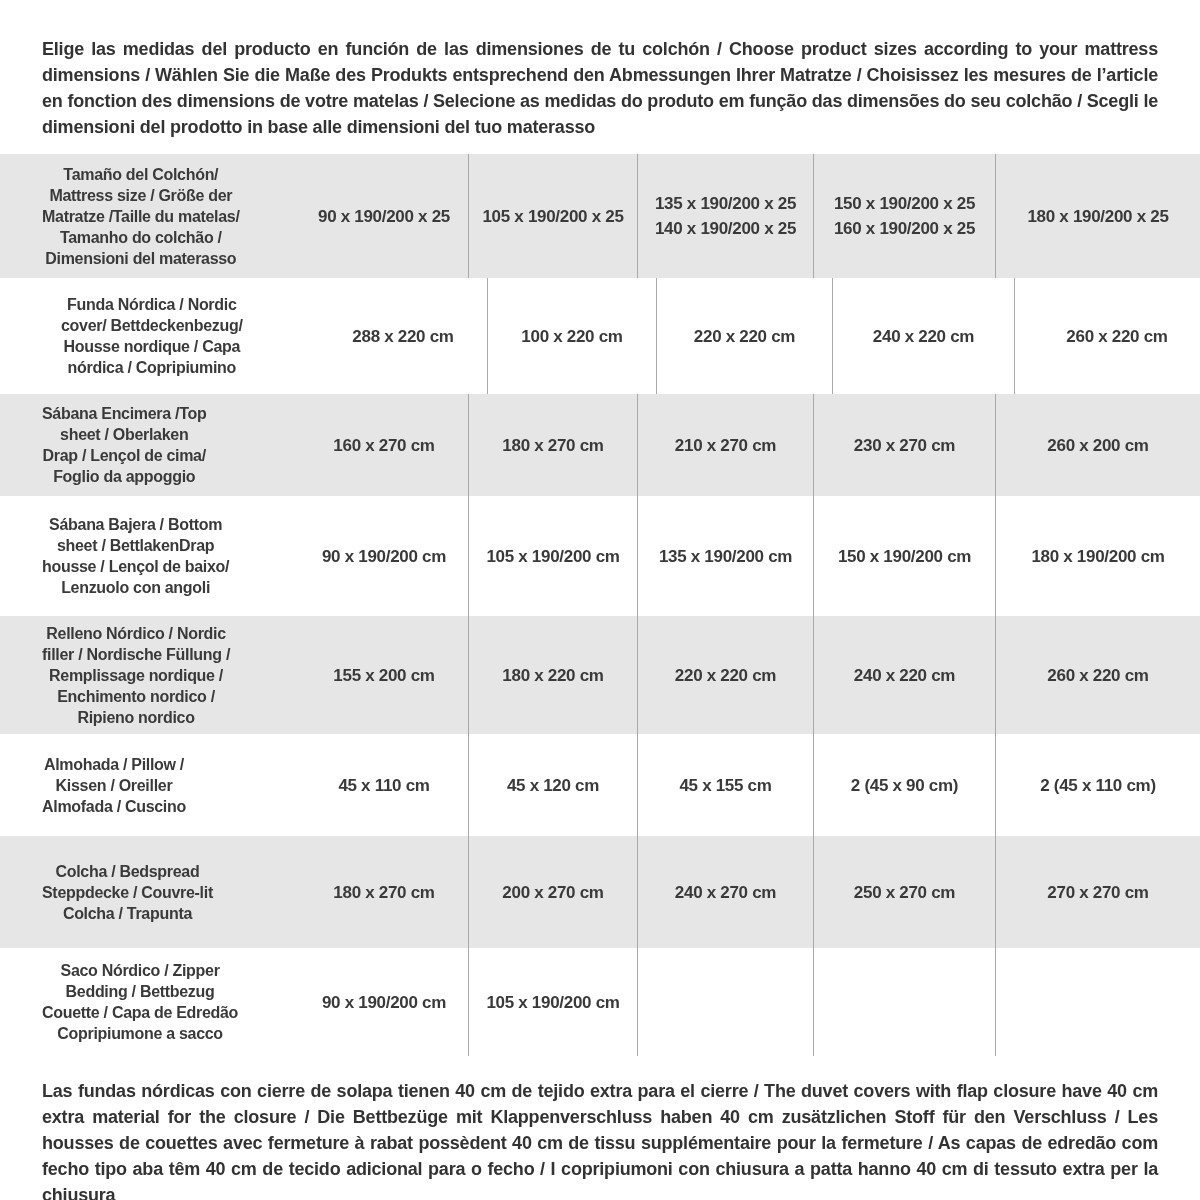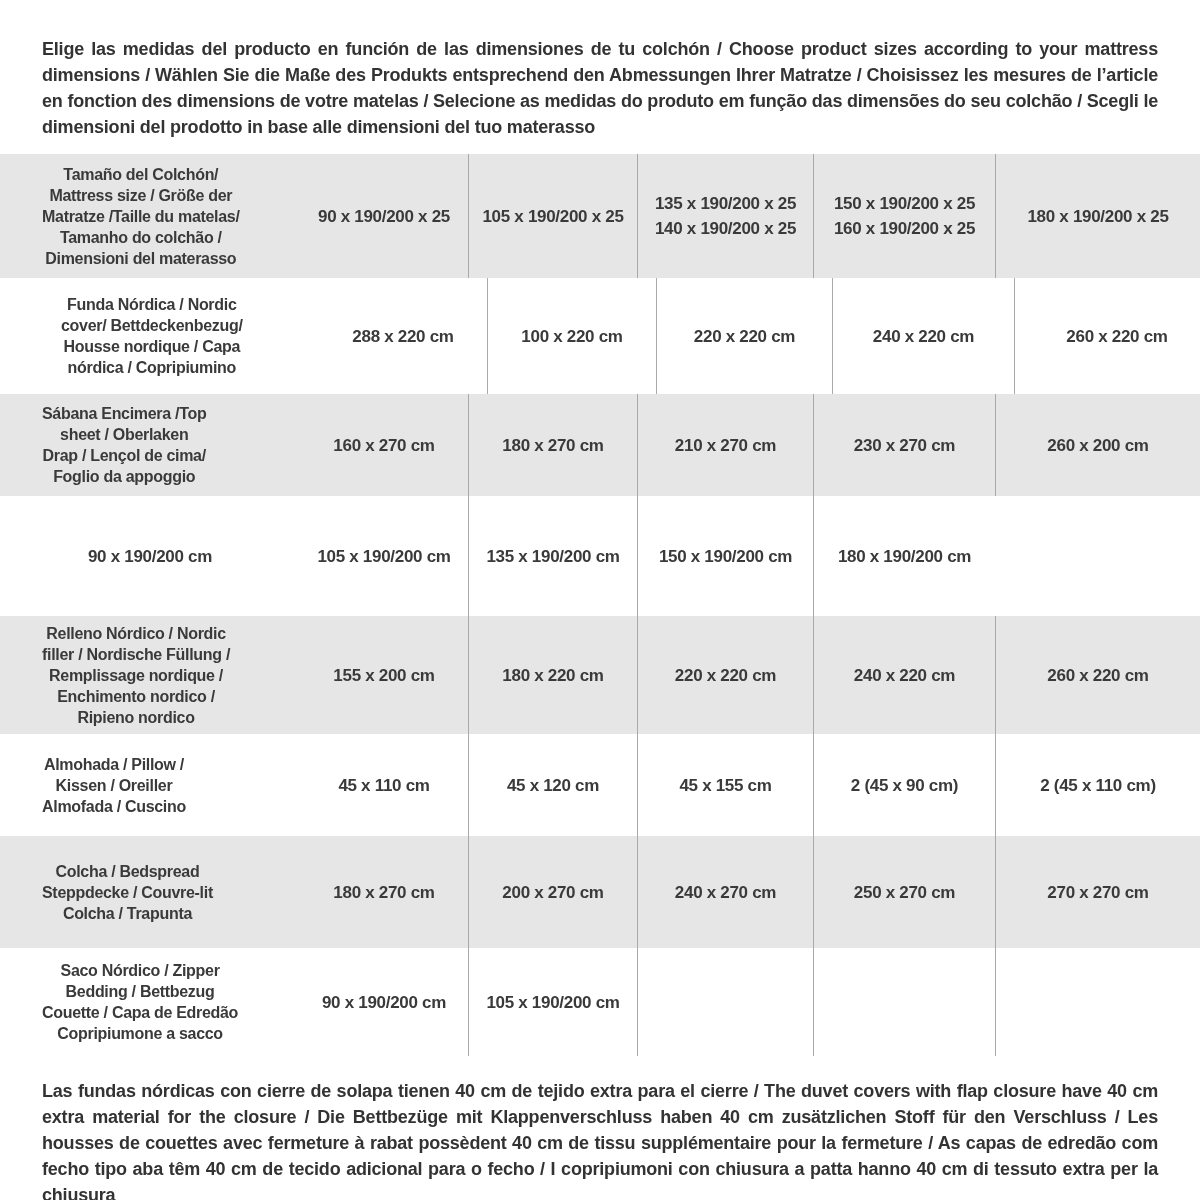--- a/index.html
+++ b/index.html
@@ -119,20 +119,24 @@
 Drap / Lençol de cima/
 Foglio da appoggio</div>
       <div class="cell">160 x 270 cm</div>
       <div class="cell">180 x 270 cm</div>
       <div class="cell">210 x 270 cm</div>
       <div class="cell">230 x 270 cm</div>
       <div class="cell">260 x 200 cm</div>
     </div>
 
     <div class="t-row">
+      <div class="cell label">Sábana Bajera / Bottom
+sheet / BettlakenDrap
+housse / Lençol de baixo/
+Lenzuolo con angoli</div>
       <div class="cell">90 x 190/200 cm</div>
       <div class="cell">105 x 190/200 cm</div>
       <div class="cell">135 x 190/200 cm</div>
       <div class="cell">150 x 190/200 cm</div>
       <div class="cell">180 x 190/200 cm</div>
     </div>
 
     <div class="t-row">
       <div class="cell label">Relleno Nórdico / Nordic
 filler / Nordische Füllung /

